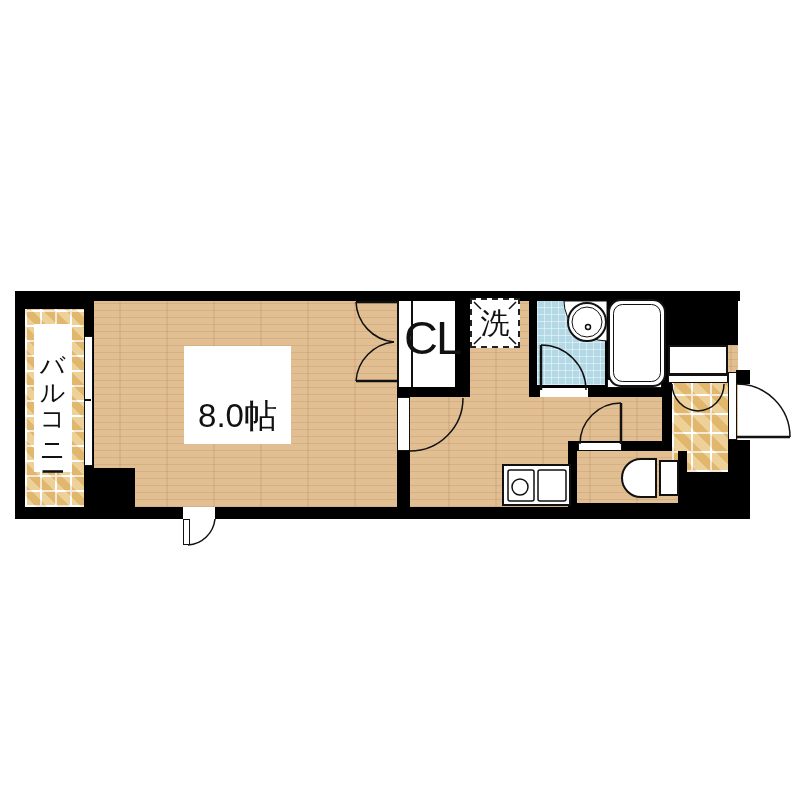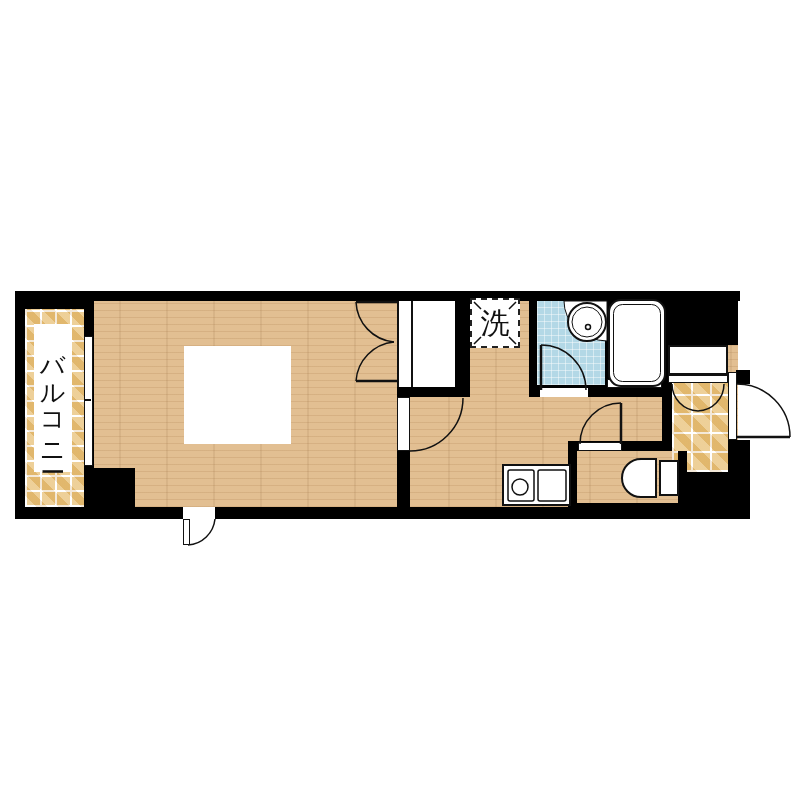--- a/index.html
+++ b/index.html
@@ -140,16 +140,18 @@
       <circle cx="520" cy="487" r="8" fill="#fff" stroke="#111" stroke-width="1.5"></circle>
       <rect x="538" y="470" width="28" height="31" rx="2" fill="#fff" stroke="#111" stroke-width="1.5"></rect>
     </g>
 
     <g>
       <rect x="660" y="461" width="18" height="34" fill="#fff" stroke="#111" stroke-width="2"></rect>
       <path d="M641,459 H656 V497 H641 A19,19 0 0 1 641,459 Z" fill="#fff" stroke="#111" stroke-width="2"></path>
     </g>
   </svg>
 
+  <div class="abs lbl" style="left:184px;top:396px;width:107px;height:40px;font-size:33px;">8.0帖</div>
   <div class="abs lbl vtext" style="left:34px;top:326px;width:38px;height:146px;font-size:25px;">バルコニー</div>
+  <div class="abs lbl" style="left:404px;top:310px;width:56px;height:56px;font-size:47px;letter-spacing:-2px;">CL</div>
   <div class="abs lbl" style="left:478px;top:306px;width:34px;height:34px;font-size:29px;">洗</div>
 
 </div>
 
 </body></html>

